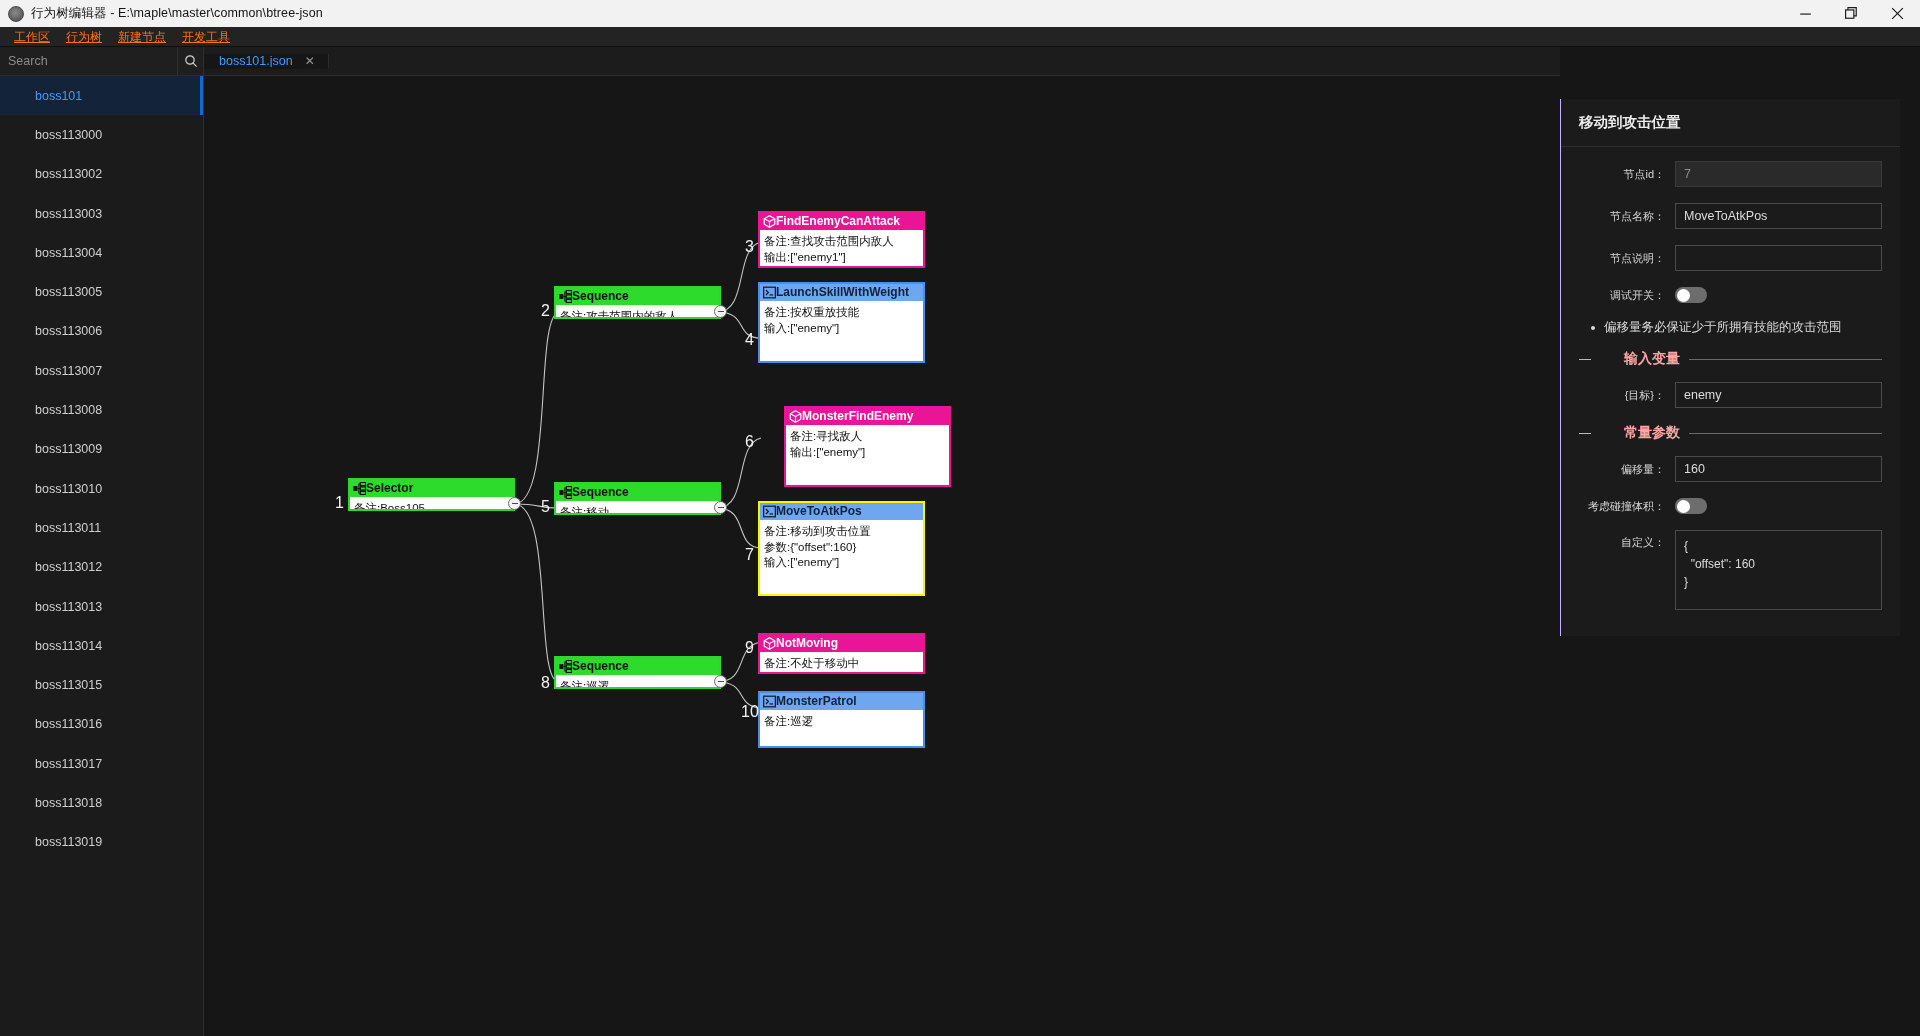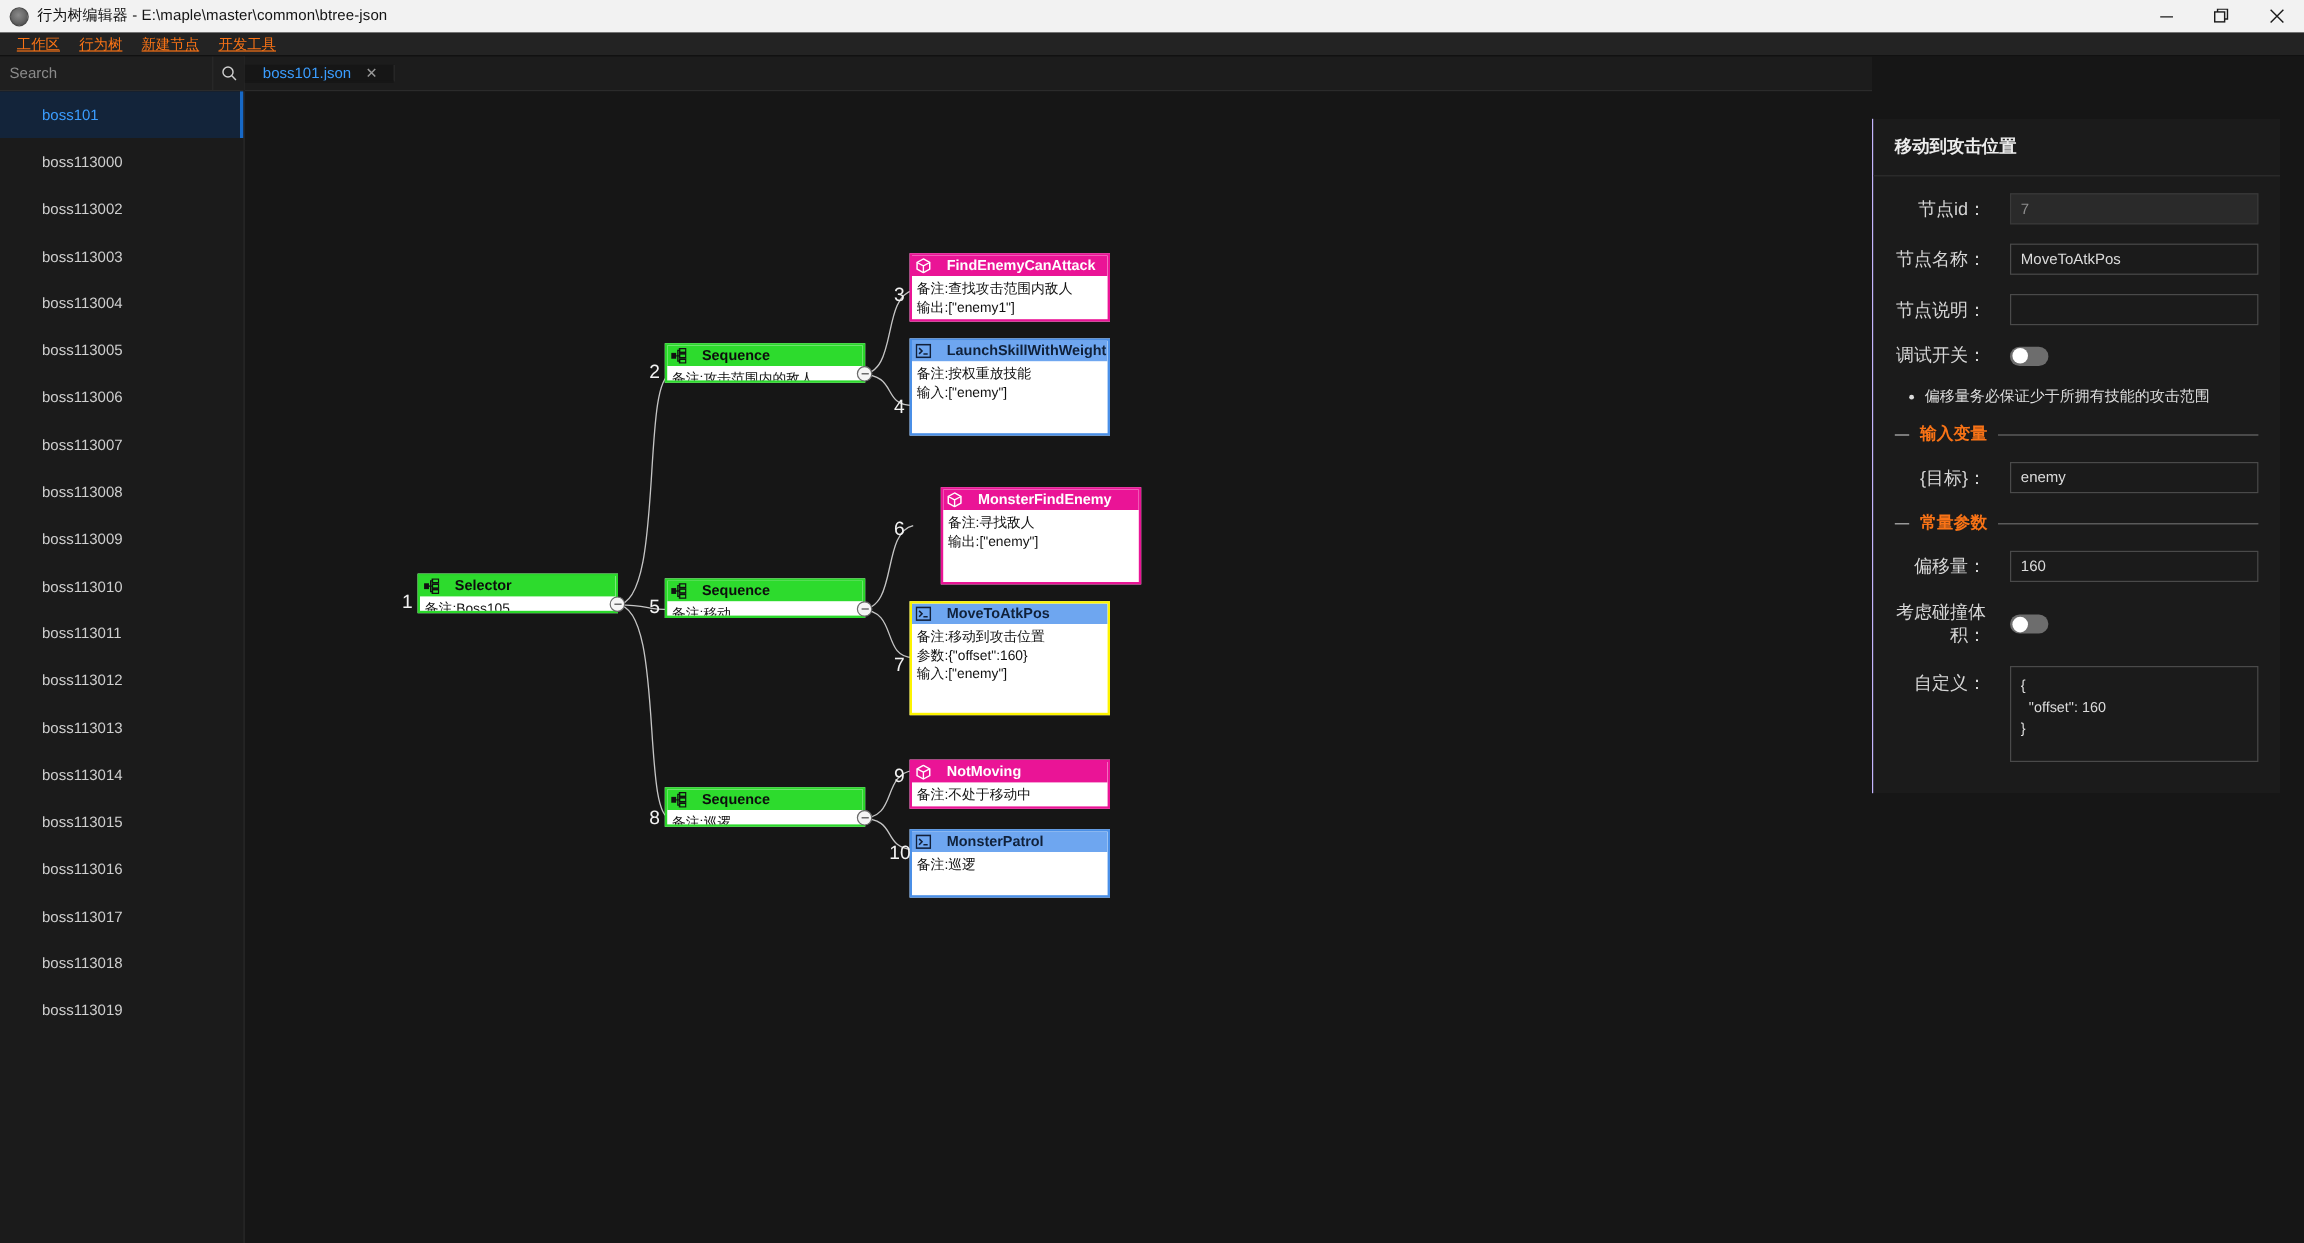--- a/index.html
+++ b/index.html
@@ -85,21 +85,21 @@
 
   .graph{ position:absolute; inset:29px 0 0 0; }
   svg.edges{ position:absolute; left:0; top:0; width:100%; height:100%; pointer-events:none;}
 
   
   .node{
     position:absolute; background:#ffffff; border:2px solid #000;
     font-size:11.5px; color:#111; overflow:hidden;
   }
   .node .hdr{
-    display:flex; align-items:center; gap:13px;
+    display:flex; align-items:center; gap:0;
     font-weight:bold; font-size:12px; padding:1px 3px;
     height:17px; line-height:15px; color:#111;
   }
   .node .bdy{ padding:4px 4px 3px 4px; }
   .node .bdy div{ line-height:15.5px; white-space:nowrap; }
   .node.green{ border-color:#2bd82b; }
   .node.green .hdr{ background:#2ddb2d; color:#0d0d0d; }
   .node.pink{ border-color:#ea1496; }
   .node.pink .hdr{ background:#ea1496; color:#ffffff; }
   .node.blue{ border-color:#4a8fe7; }
@@ -124,37 +124,37 @@
   .rpanel{
     width:340px; flex:none; background:#1b1b1b;
     border-left:1px solid #c4b5fd; display:flex;flex-direction:column;
     margin:52px 20px 0 0; align-self:flex-start;
     max-height:870px;
   }
   .rp-head{ padding:14px 18px; font-size:14.5px; color:#ececec;
             border-bottom:1px solid #2e2e2e; font-weight:bold;}
   .rp-body{ padding:14px 0 10px 0; }
   .frow{ display:flex; align-items:center; margin-bottom:16px; padding:0 18px;}
-  .flabel{ width:96px; text-align:right; padding-right:20px; font-size:15px; color:#d6d6d6;}
+  .flabel{ width:96px; text-align:right; padding-right:10px; font-size:11px; color:#d6d6d6;}
   .finput{
     flex:1; height:26px; background:#1b1b1b; border:1px solid #4a4a4a;
     color:#dcdcdc; font-size:12.5px; padding:0 8px; outline:none;
     font-family:"Liberation Sans", sans-serif;
   }
   .finput.readonly{ background:#2a2a2a; border-color:#3a3a3a; color:#8d8d8d;}
   .toggle{ width:32px;height:16px;border-radius:9px;background:#6d6d6d;
            position:relative;flex:none; }
   .toggle::after{ content:"";position:absolute;left:1.5px;top:1.5px;
                   width:13px;height:13px;border-radius:50%;background:#fff;}
   .tip{ display:flex;gap:9px;padding:0 18px 0 30px;margin-bottom:14px;
         font-size:12.5px;color:#dcdcdc;align-items:flex-start;}
   .tip .dot{ width:4px;height:4px;border-radius:50%;background:#dcdcdc;margin-top:7px;flex:none;}
   .sect{ display:flex;align-items:center;gap:9px;padding:0 18px;margin:4px 0 14px 0;}
   .sect .dash{ width:12px;height:1px;background:#b9b9b9;flex:none;}
-  .sect .stitle{ font-size:14px;color:#f97316;white-space:nowrap;font-weight:bold;}
+  .sect .stitle{ font-size:14px;color:#fca5a5;white-space:nowrap;font-weight:bold;margin-left:24px;}
   .sect .line{ flex:1;height:1px;background:#6a6a6a;}
   .ftext{
     flex:1; height:80px; background:#1b1b1b; border:1px solid #4a4a4a;
     color:#dcdcdc; font-size:12px; padding:6px 8px; outline:none; resize:none;
     font-family:"Liberation Sans", sans-serif; line-height:18px; white-space:pre;
   }
 </style>
 </head>
 <body>
 

